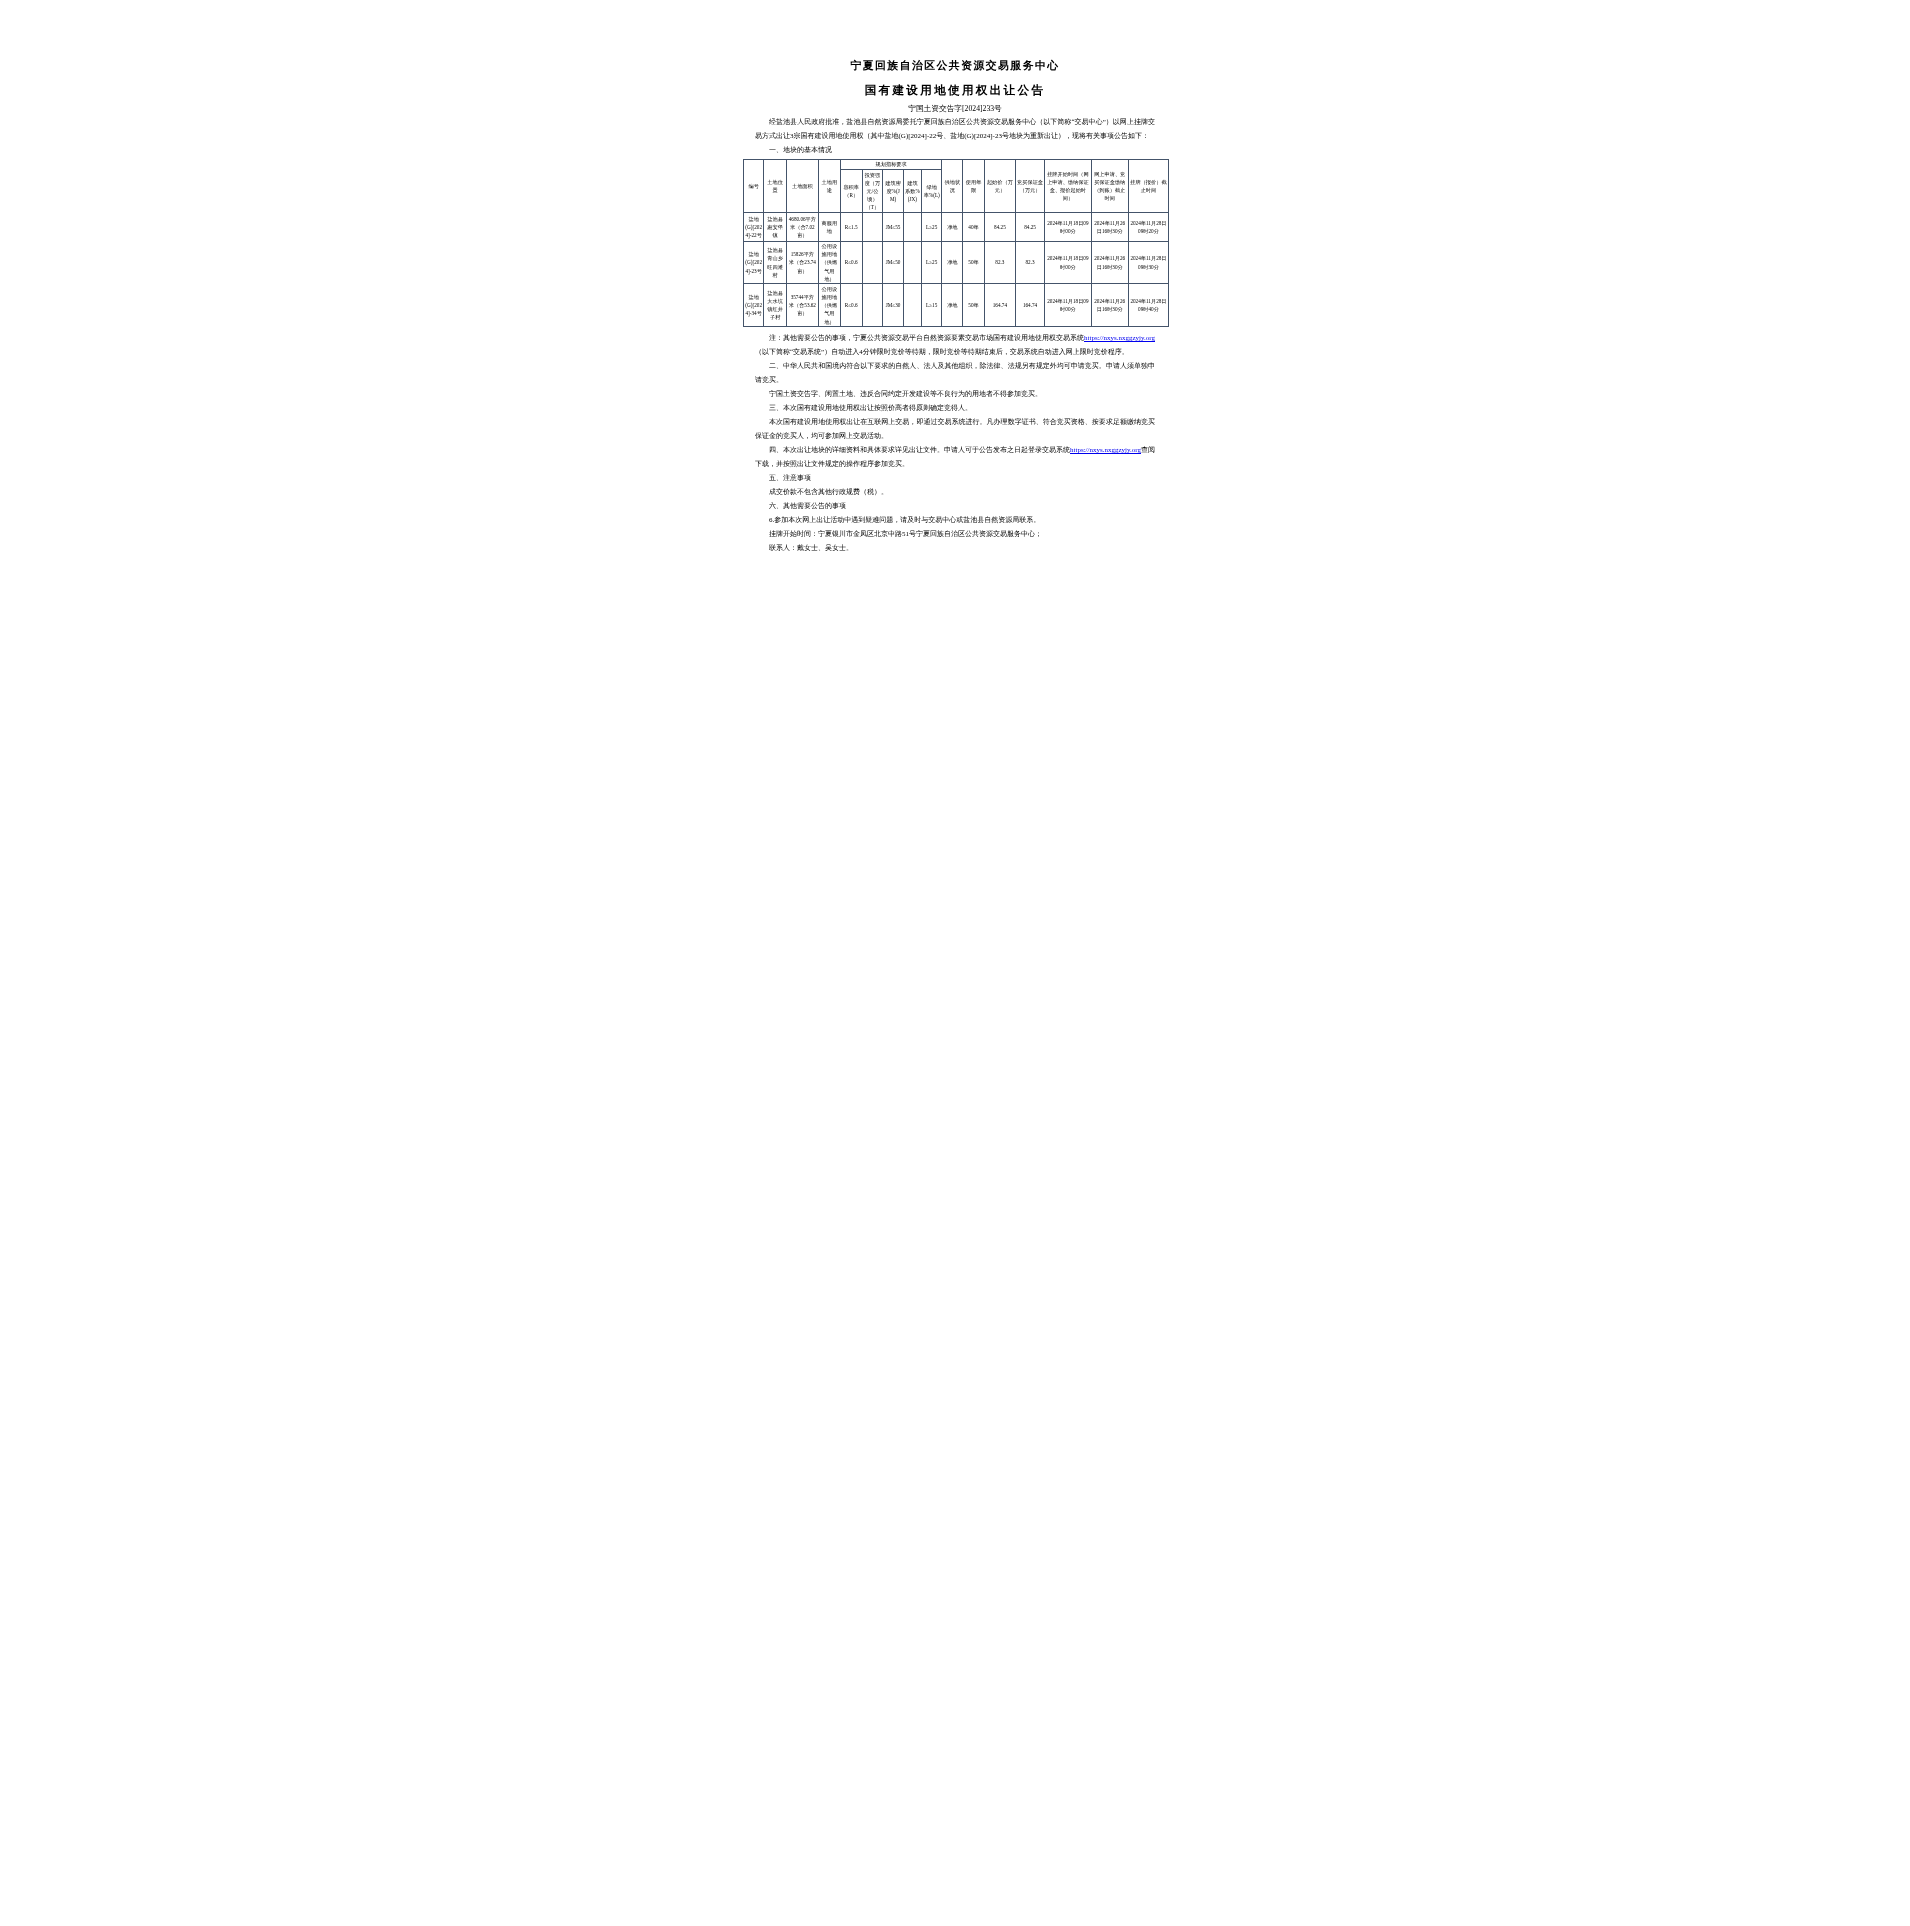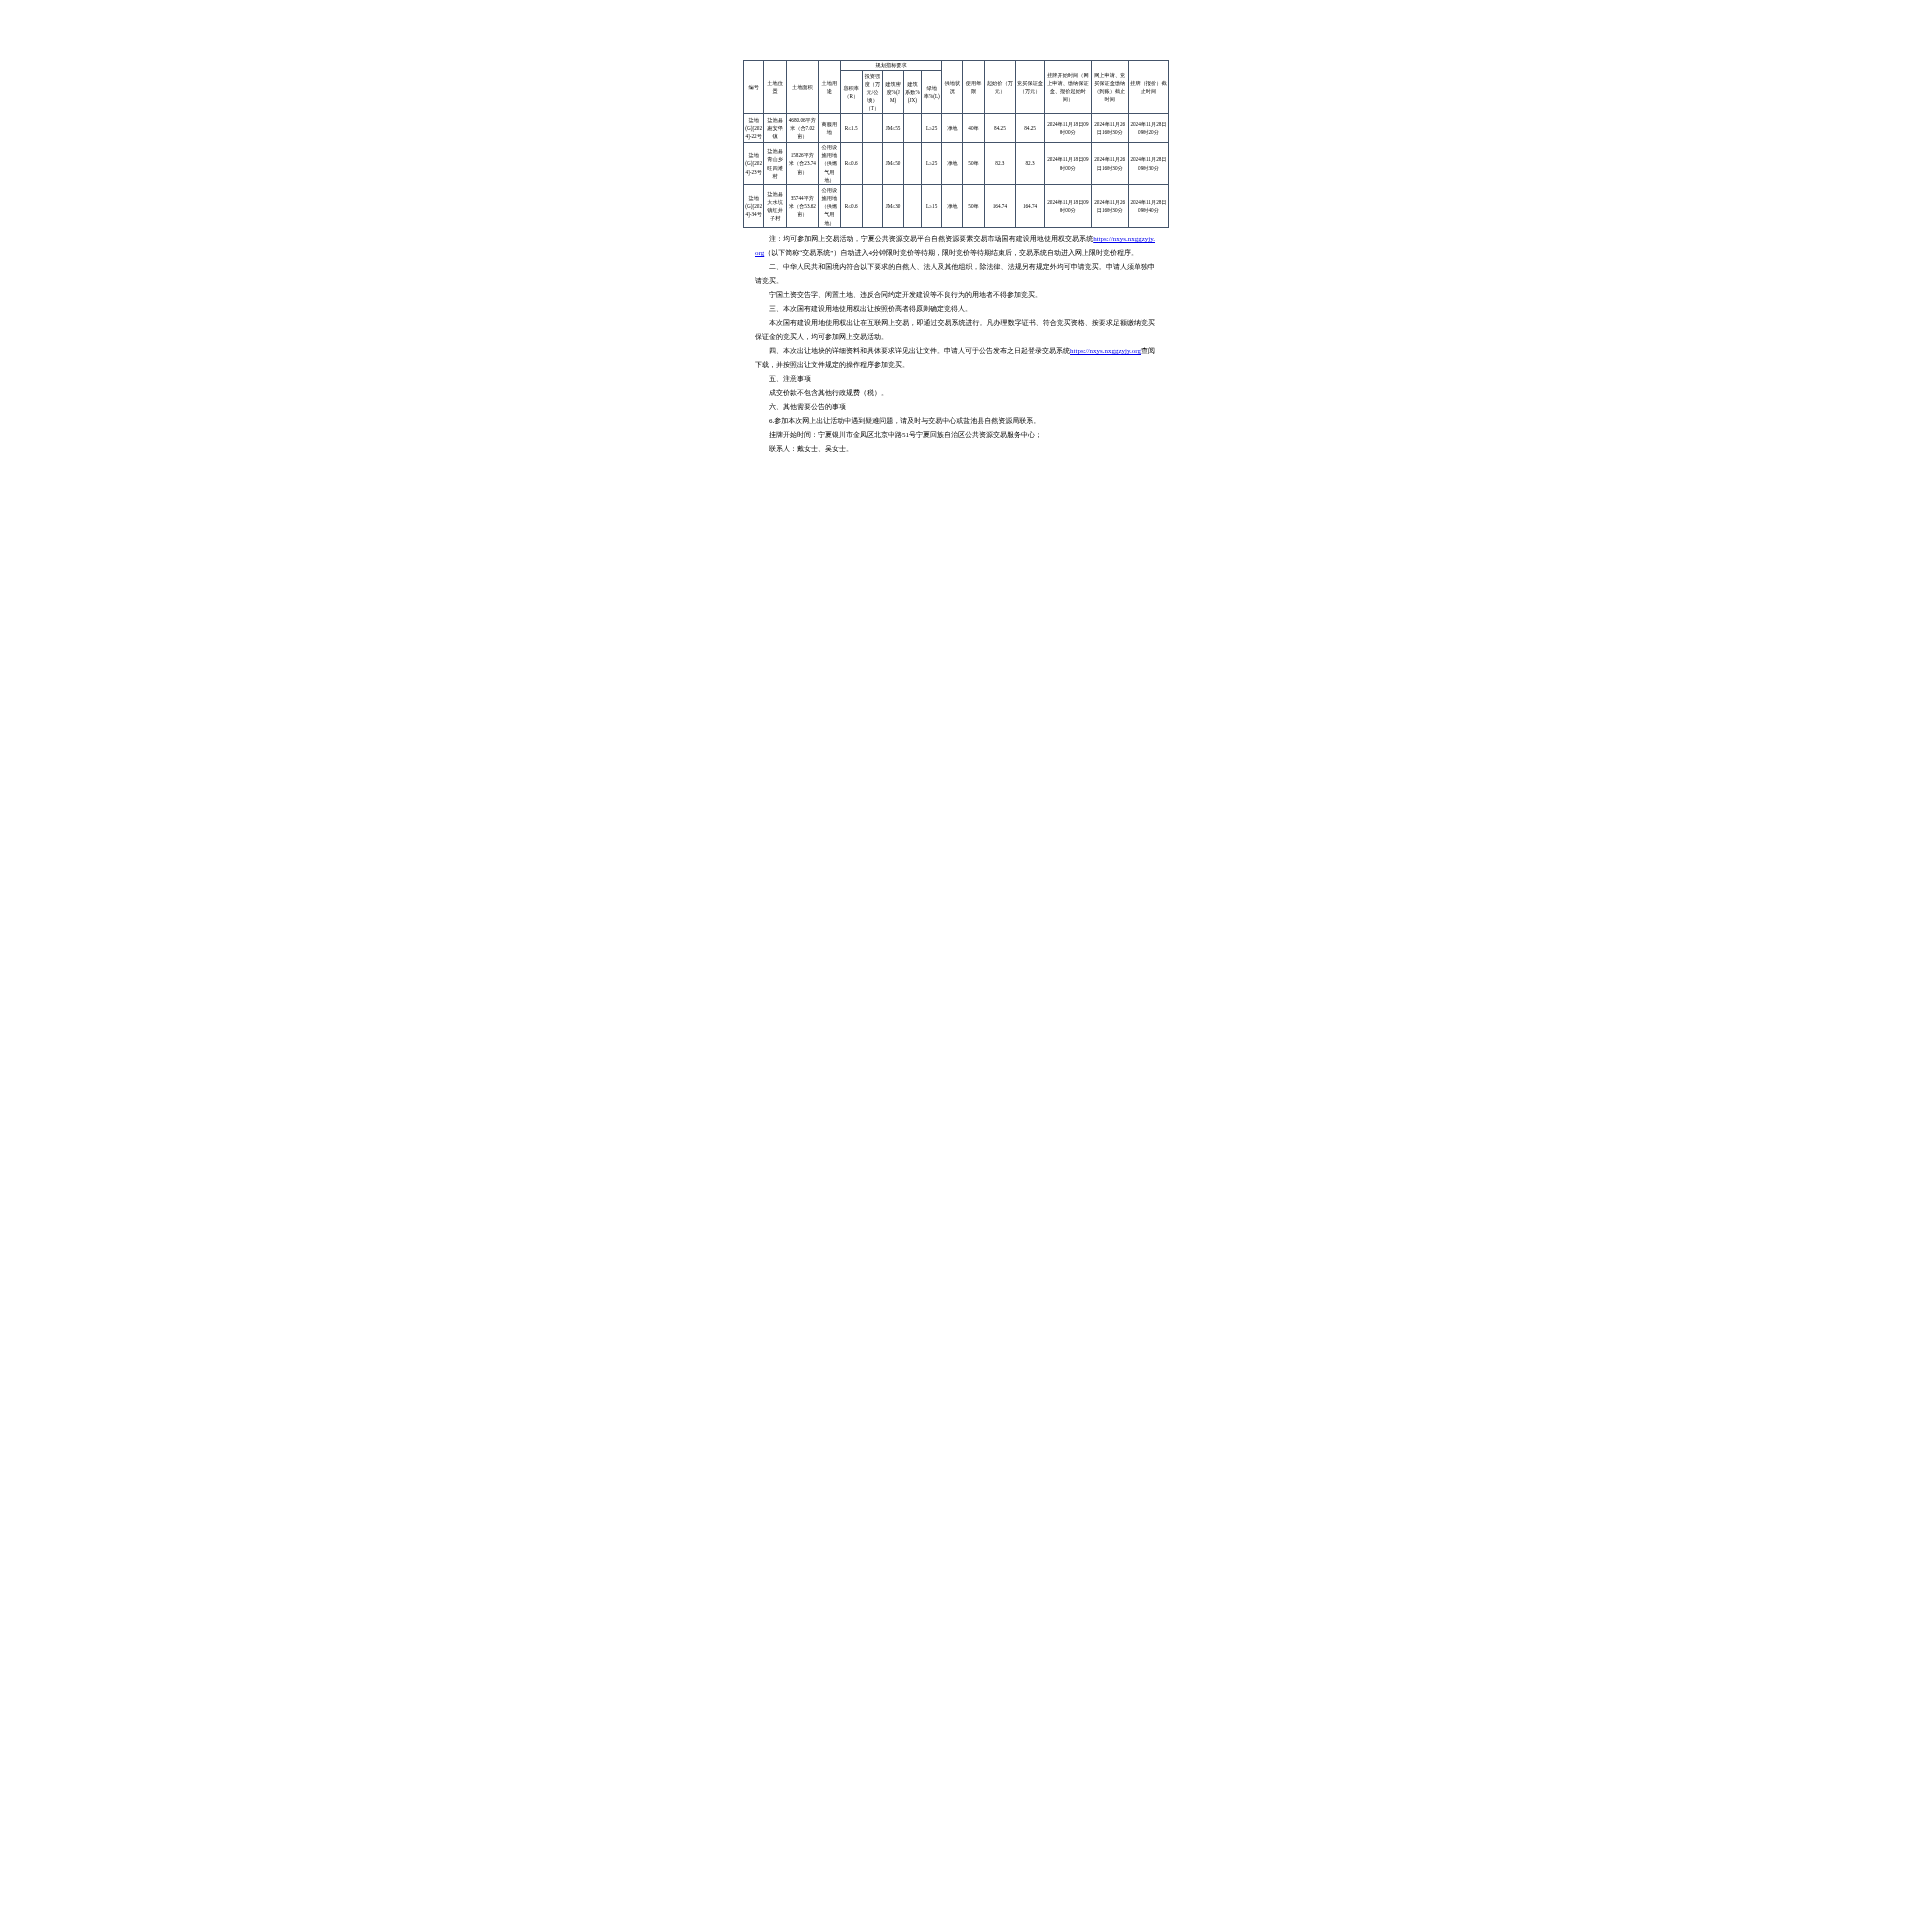--- a/index.html
+++ b/index.html
@@ -78,20 +78,28 @@
   tr.hrow2 { height: 38px; }
   tr.drow1 { height: 28.5px; }
   tr.drow2 { height: 36px; }
   tr.drow3 { height: 36px; }
 </style>
 </head>
 <body>
 
 <div class="page">
 
+  <div class="content">
+    <h1 class="title1">宁夏回族自治区公共资源交易服务中心</h1>
+    <h2 class="title2">国有建设用地使用权出让公告</h2>
+    <div class="docno">宁国土资交告字[2024]233号</div>
+
+    <p class="body indent intro-gap">经盐池县人民政府批准，盐池县自然资源局委托宁夏回族自治区公共资源交易服务中心（以下简称“交易中心”）以网上挂牌交易方式出让3宗国有建设用地使用权（其中盐地(G)[2024]-22号、盐地(G)[2024]-23号地块为重新出让），现将有关事项公告如下：</p>
+    <p class="body indent sec-gap">一、地块的基本情况</p>
+  </div>
 
   <div class="table-wrap">
     <table class="parcels">
       <colgroup>
         <col style="width:4.8%">
           <col style="width:5.3%">
           <col style="width:7.5%">
           <col style="width:5.2%">
         <col style="width:5.1%">
           <col style="width:4.9%">
@@ -182,21 +190,21 @@
           <td>164.74</td>
           <td>2024年11月18日09时00分</td>
           <td>2024年11月26日16时30分</td>
           <td>2024年11月28日09时40分</td>
         </tr>
       </tbody>
     </table>
   </div>
 
   <div class="content">
-    <p class="body indent"><span>注：均可参加网上交易活动，宁夏公共资源交易平台自然资源要素交易市场国有建设用地使用权交易系统</span><a class="link" href="#">https://nxys.nxggzyjy.org</a><span>（以下简称“交易系统”）自动进入4分钟限时竞价等待期，限时竞价等待期结束后，交易系统自动进入网上限时竞价程序。</span></p>
+    <p class="body indent"><span>注：其他需要公告的事项，宁夏公共资源交易平台自然资源要素交易市场国有建设用地使用权交易系统</span><a class="link" href="#">https://nxys.nxggzyjy.org</a><span>（以下简称“交易系统”）自动进入4分钟限时竞价等待期，限时竞价等待期结束后，交易系统自动进入网上限时竞价程序。</span></p>
 
     <p class="body indent">二、中华人民共和国境内符合以下要求的自然人、法人及其他组织，除法律、法规另有规定外均可申请竞买。申请人须单独申请竞买。</p>
     <p class="body indent">宁国土资交告字、闲置土地、违反合同约定开发建设等不良行为的用地者不得参加竞买。</p>
     <p class="body indent">三、本次国有建设用地使用权出让按照价高者得原则确定竞得人。</p>
     <p class="body indent">本次国有建设用地使用权出让在互联网上交易，即通过交易系统进行。凡办理数字证书、符合竞买资格、按要求足额缴纳竞买保证金的竞买人，均可参加网上交易活动。</p>
 
     <p class="body indent"><span>四、本次出让地块的详细资料和具体要求详见出让文件。申请人可于公告发布之日起登录交易系统</span><a class="link" href="#">https://nxys.nxggzyjy.org</a><span>查阅下载，并按照出让文件规定的操作程序参加竞买。</span></p>
 
     <p class="body indent">五、注意事项</p>
     <p class="body indent">成交价款不包含其他行政规费（税）。</p>

